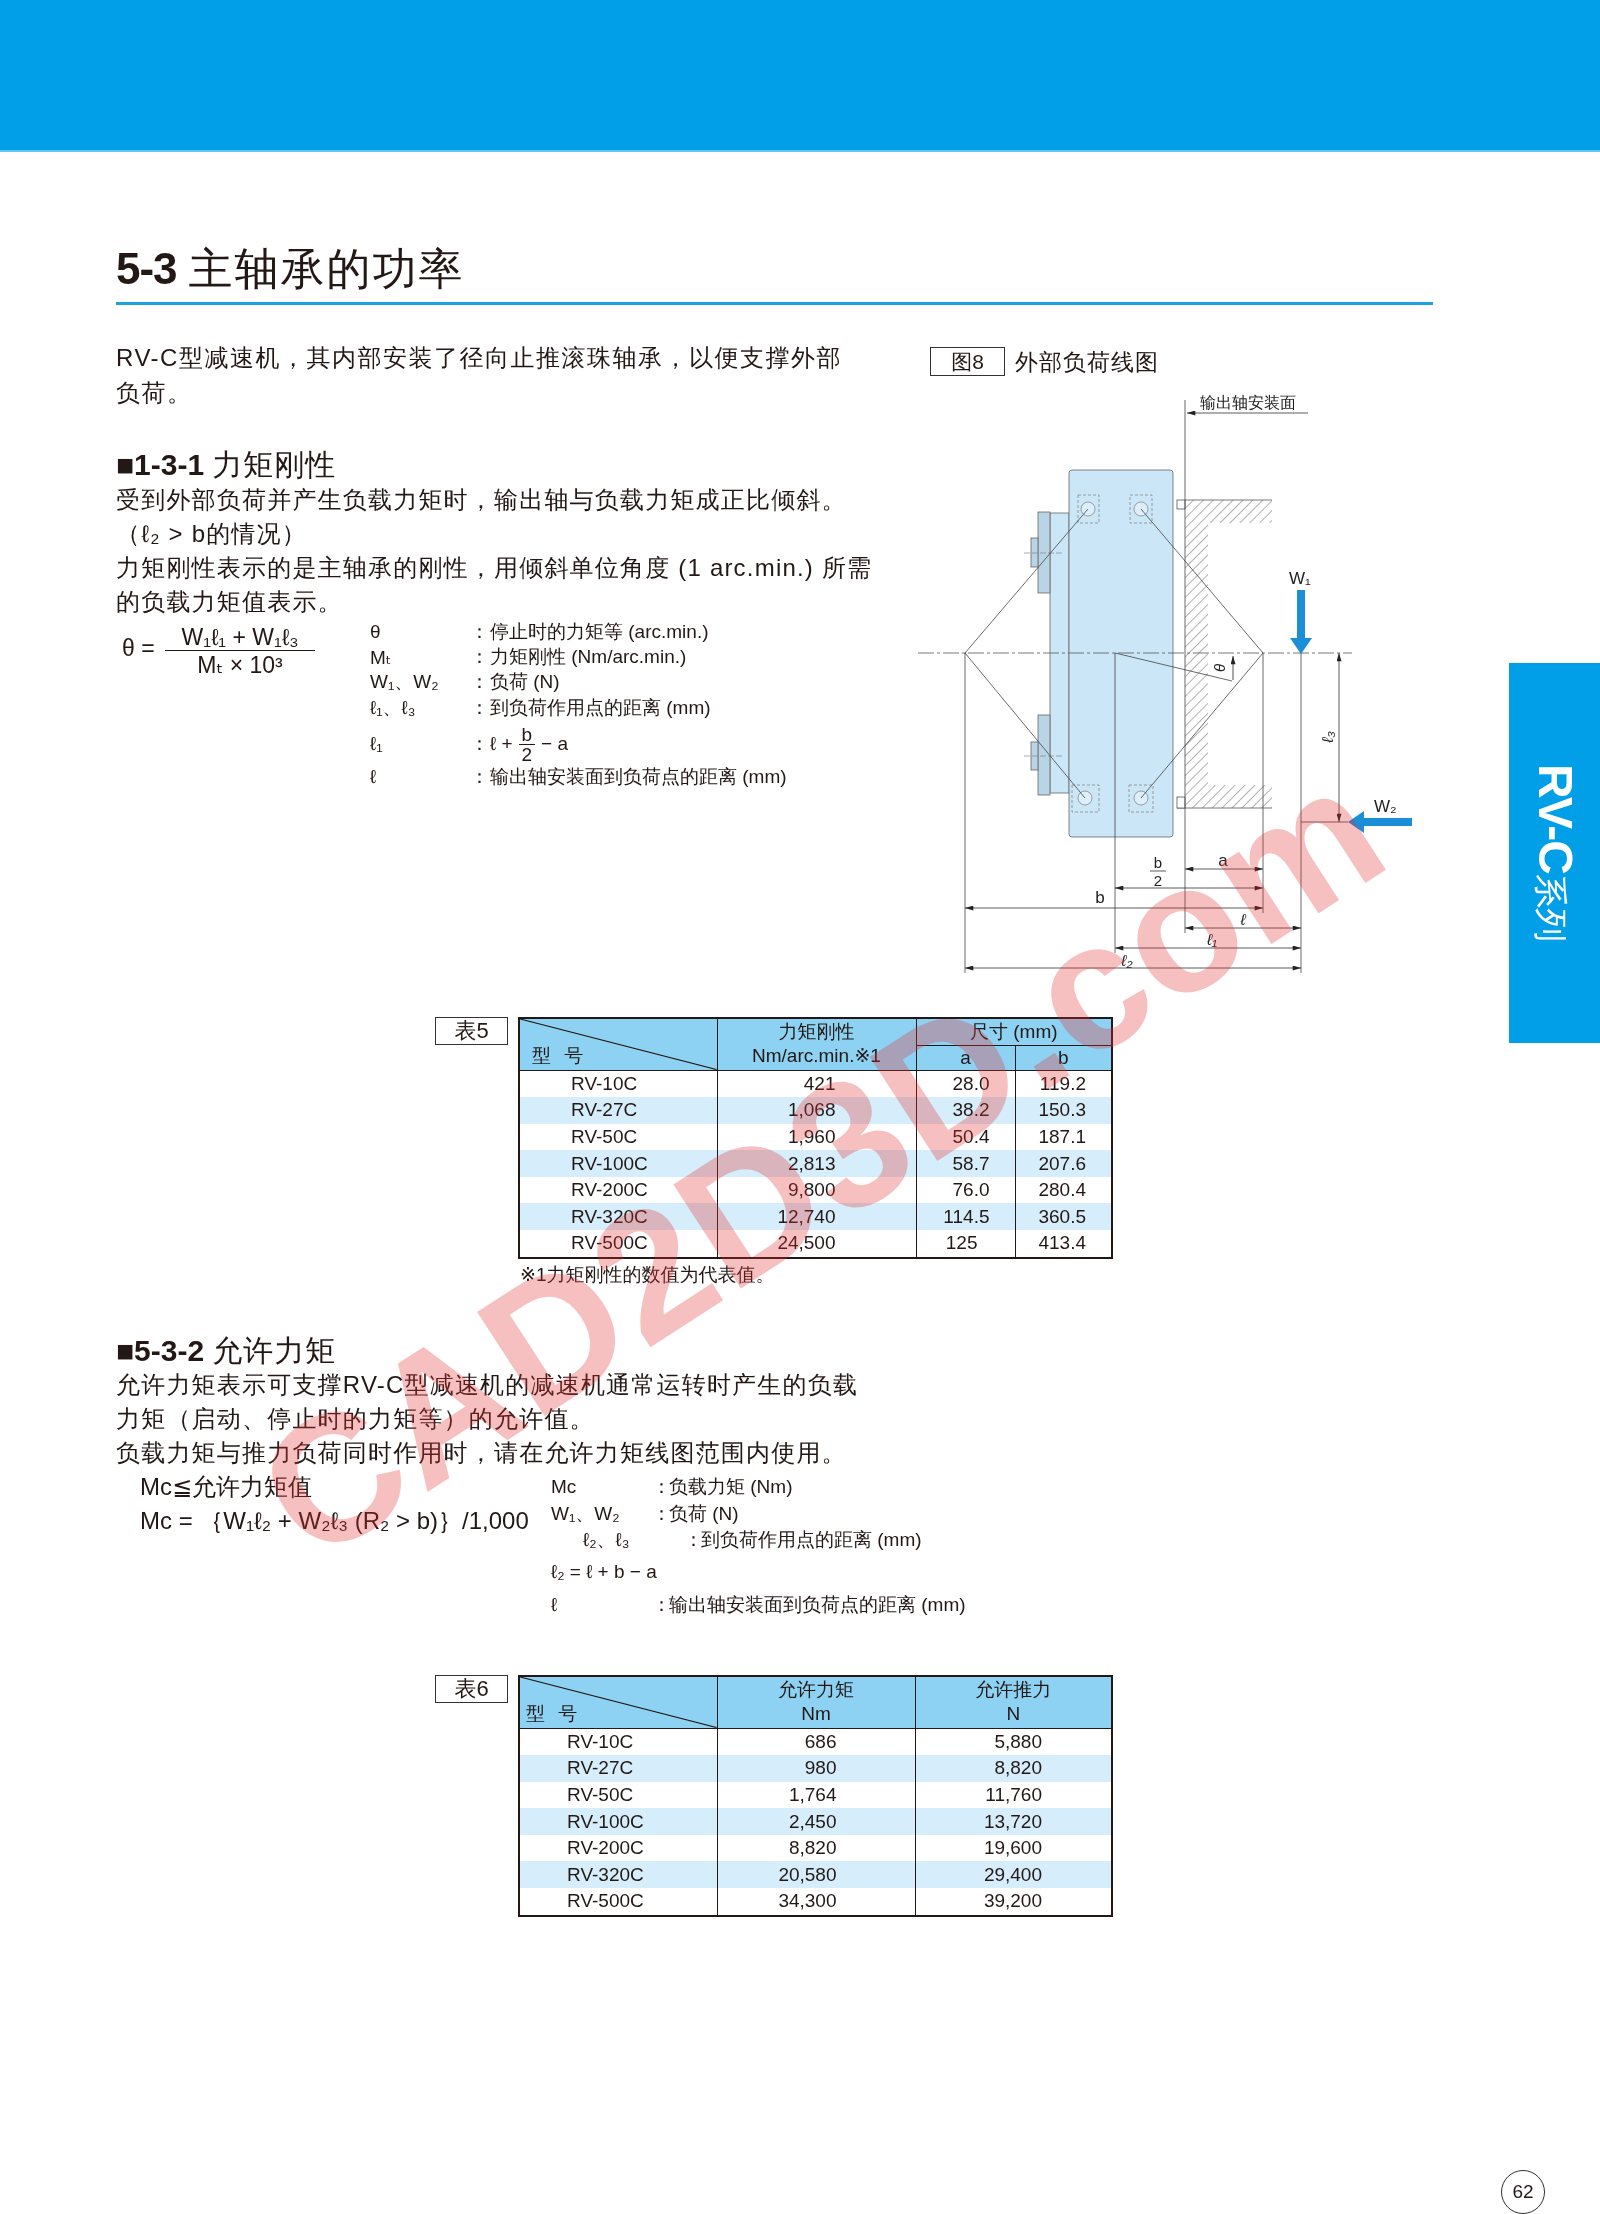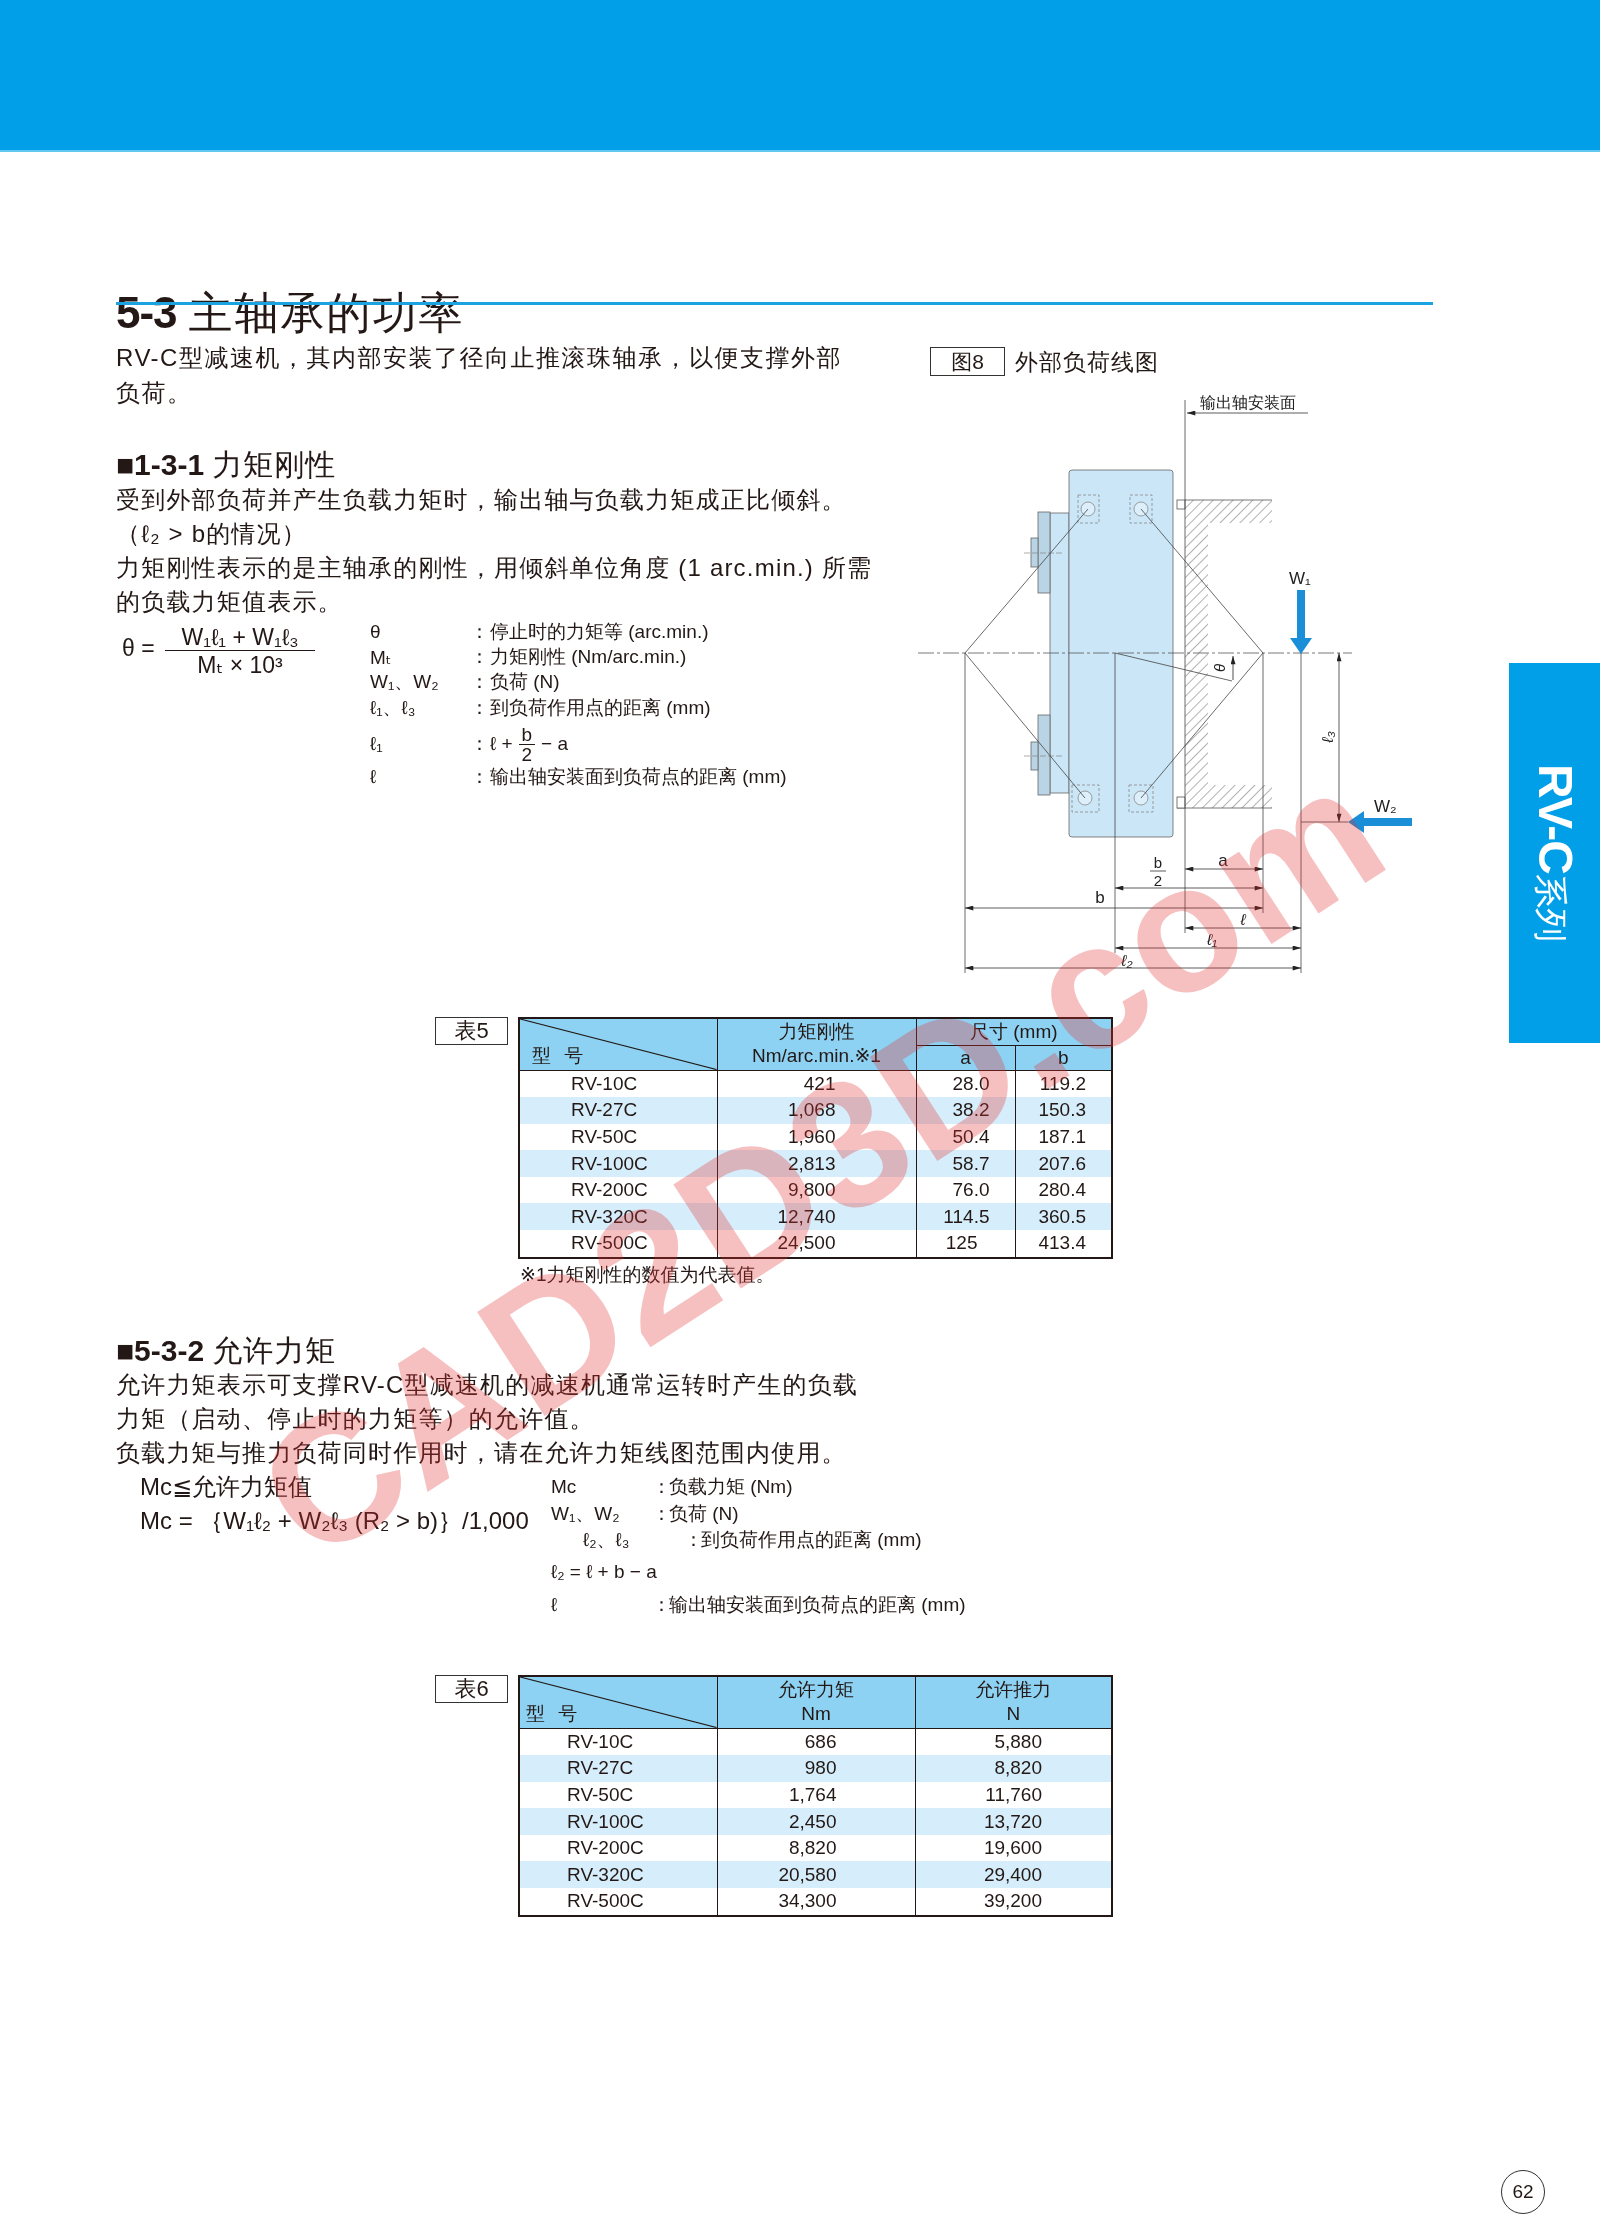--- a/index.html
+++ b/index.html
@@ -2,21 +2,21 @@
 <html><head>
 <meta charset="utf-8">
 <style>
   html, body { margin:0; padding:0; background:#ffffff; }
   #page {
     position:relative; width:1600px; height:2214px; overflow:hidden; background:#ffffff;
     font-family:"Liberation Sans","DejaVu Sans",sans-serif; color:#231815;
   }
   .abs { position:absolute; white-space:nowrap; }
   .top-band { left:0; top:0; width:1600px; height:150px; background:#009FE8; border-bottom:2px solid #62C8F2; }
-  .title { left:116px; top:244px; font-size:44px; line-height:50px;margin-top:44px; }
+  .title { left:116px; top:244px; font-size:44px; line-height:50px; }
   .title .num { font-weight:bold; letter-spacing:-1px; }
   .title .txt { letter-spacing:2px; margin-left:12px; }
   .title-rule { left:116px; top:302px; width:1317px; height:3px; background:#1AA3E0; }
   .body-lines { font-size:24px; line-height:34px; letter-spacing:1.2px; }
   .body-lines div { white-space:nowrap; }
   .sub-head { font-size:30px; line-height:38px; }
   .sub-head .num { font-weight:bold; }
   .sub-head .txt { margin-left:8px; letter-spacing:1px; }
   .theta-eq { left:122px; top:634px; font-size:23px; line-height:28px; }
   .frac { left:165px; top:624px; width:150px; text-align:center; font-size:23px; }

